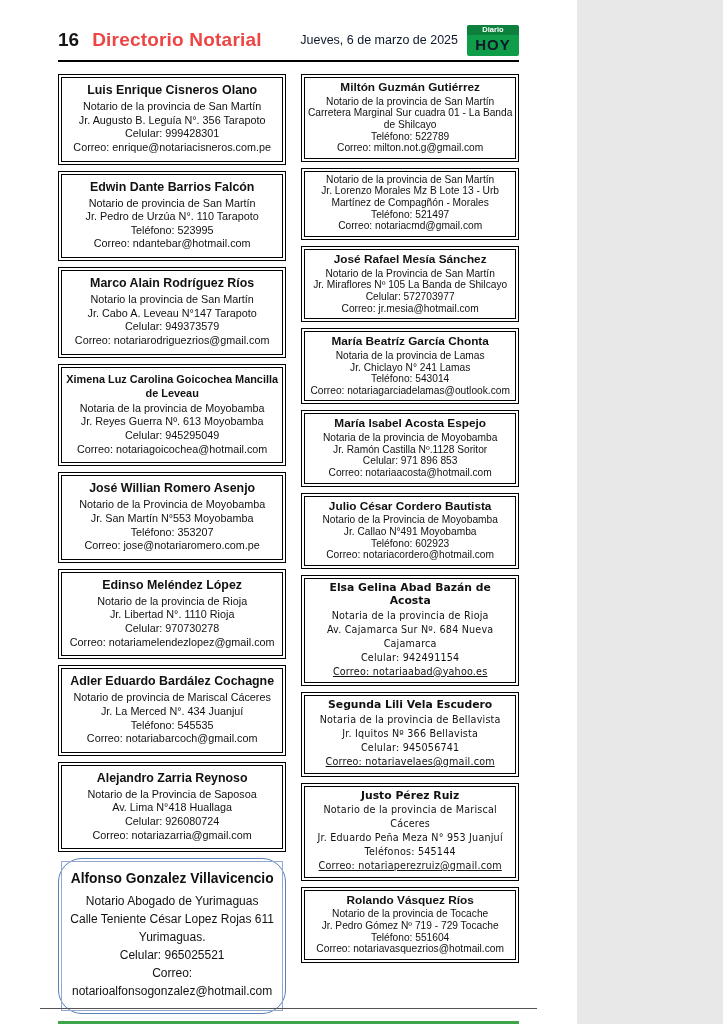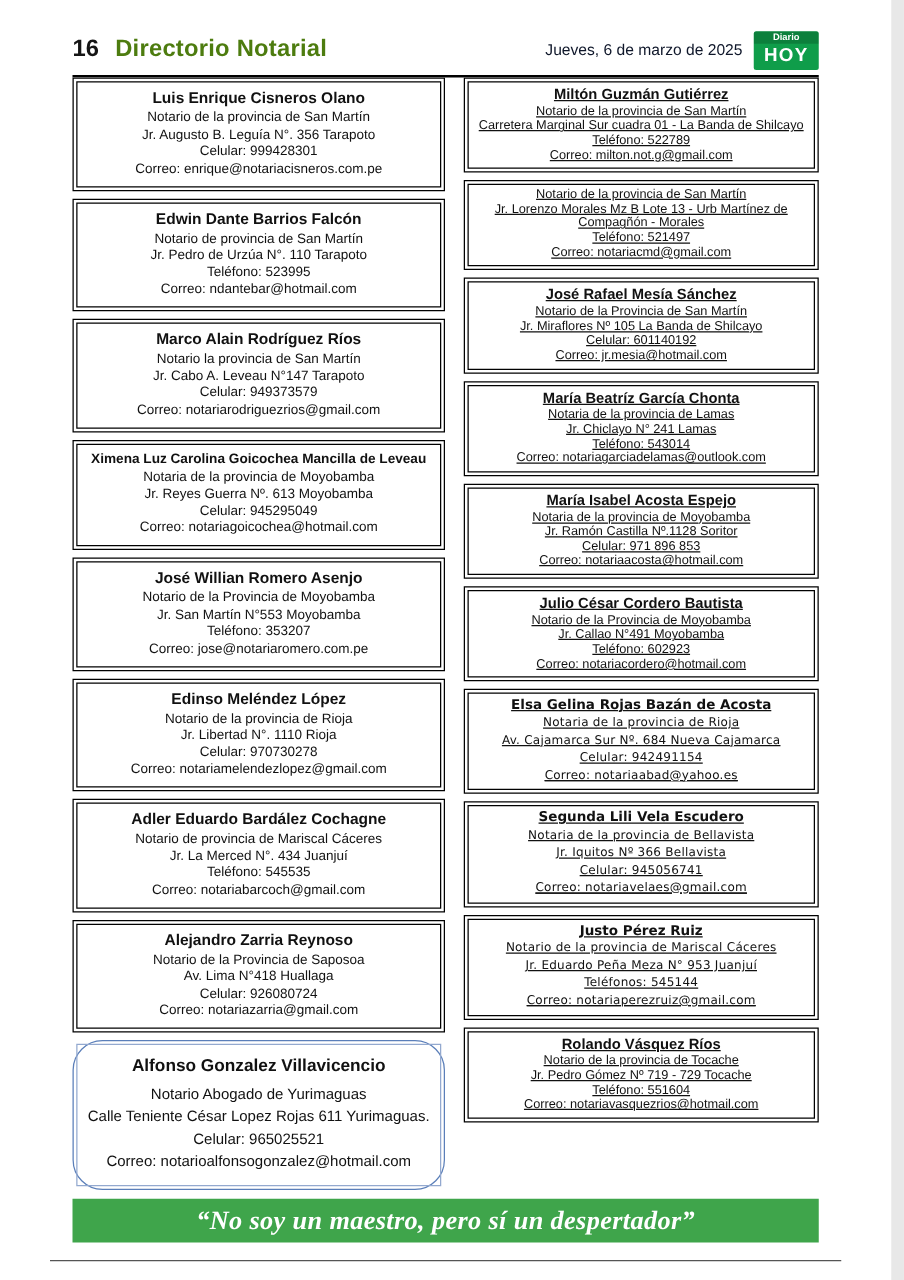--- a/index.html
+++ b/index.html
@@ -1,40 +1,40 @@
 <!DOCTYPE html>
 <html lang="es" style="--brand-green: #0f9d4a; --banner-green: #3fa54b; --highlight-blue: #5b7fb9; --ink: #111111;"><head>
 <meta charset="utf-8">
 <style>
   * { margin:0; padding:0; box-sizing:border-box; }
   html,body { background:#e8e8e8; }
   body { width:723px; height:1024px; overflow:hidden;
          font-family:"Liberation Sans", sans-serif; color:#111; }
-  .page { width:713px; height:1024px; background:#fff; position:relative;
+  .page { width:577px; height:1024px; background:#fff; position:relative;
           padding:24px 58px 0 58px; }
 
   
   .masthead { display:flex; justify-content:space-between; align-items:center; height:32px; }
   .mast-left { display:flex; align-items:baseline; gap:13px; }
   .page-num   { font-size:19px; font-weight:700; color:#151515; }
-  .page-title { font-size:19px; font-weight:700; color:#4d7c0f; letter-spacing:0.2px; }
+  .page-title { font-size:19px; font-weight:700; color:#ef4444; letter-spacing:0.2px; }
   .mast-right { display:flex; align-items:center; gap:9px; }
   .date { font-size:12.5px; color:#0f172a; }
   .logo { width:52px; height:31px; background:var(--brand-green,#0f9d4a);
           display:flex; flex-direction:column; align-items:center; border-radius:2px; overflow:hidden; }
   .logo-top  { width:100%; text-align:center; font-size:7.5px; line-height:10px;
                font-weight:700; color:#fff; background:rgba(0,0,0,.18); }
-  .logo-main { font-size:15px; line-height:20px; font-weight:700; color:#ffffff; letter-spacing:1px; }
+  .logo-main { font-size:15px; line-height:20px; font-weight:700; color:#0f172a; letter-spacing:1px; }
   .rule { border-top:2px solid #000; margin-top:4px; }
 
   
-  .columns { display:flex; gap:15px; margin-top:0; align-items:flex-start; }
+  .columns { display:flex; gap:15px; margin-top:12px; align-items:flex-start; }
   .col { display:flex; flex-direction:column; gap:6px; }
   .col-left  { width:301px; }
-  .col-right { width:287px;text-decoration:underline; }
+  .col-right { width:287px; }
 
   .card { border:1px solid #000; padding:2px; background:#fff; }
   .card-inner { border:1px solid #000; text-align:center; }
 
   .col-left  .card-inner { padding:4px 3px 6px; }
   .col-left  .card-name  { font-size:12.4px; font-weight:700; line-height:1.3; margin-bottom:2px; }
   .col-left  .card-line  { font-size:10.8px; line-height:1.26; }
 
   .col-right .card-inner { padding:2px 2px 4px; }
   .col-right .card-name  { font-size:11.8px; font-weight:700; line-height:1.25; margin-bottom:1px; }
@@ -184,21 +184,21 @@
             <div class="card-line">Jr. Lorenzo Morales Mz B Lote 13 - Urb Martínez de Compagñón - Morales</div>
             <div class="card-line">Teléfono: 521497</div>
             <div class="card-line">Correo: notariacmd@gmail.com</div>
           </div>
         </div>
         <div class="card">
           <div class="card-inner">
             <div class="card-name">José Rafael Mesía Sánchez</div>
             <div class="card-line">Notario de la Provincia de San Martín</div>
             <div class="card-line">Jr. Miraflores Nº 105 La Banda de Shilcayo</div>
-            <div class="card-line">Celular: 601140192</div>
+            <div class="card-line">Celular: 572703977</div>
             <div class="card-line">Correo: jr.mesia@hotmail.com</div>
           </div>
         </div>
         <div class="card">
           <div class="card-inner">
             <div class="card-name">María Beatríz García Chonta</div>
             <div class="card-line">Notaria de la provincia de Lamas</div>
             <div class="card-line">Jr. Chiclayo N° 241 Lamas</div>
             <div class="card-line">Teléfono: 543014</div>
             <div class="card-line">Correo: notariagarciadelamas@outlook.com</div>
@@ -217,21 +217,21 @@
           <div class="card-inner">
             <div class="card-name">Julio César Cordero Bautista</div>
             <div class="card-line">Notario de la Provincia de Moyobamba</div>
             <div class="card-line">Jr. Callao N°491 Moyobamba</div>
             <div class="card-line">Teléfono: 602923</div>
             <div class="card-line">Correo: notariacordero@hotmail.com</div>
           </div>
         </div>
         <div class="card alt">
           <div class="card-inner">
-            <div class="card-name">Elsa Gelina Rojas Bazán de Acosta</div>
+            <div class="card-name">Elsa Gelina Abad Bazán de Acosta</div>
             <div class="card-line">Notaria de la provincia de Rioja</div>
             <div class="card-line">Av. Cajamarca Sur Nº. 684 Nueva Cajamarca</div>
             <div class="card-line">Celular: 942491154</div>
             <div class="card-line line-underline">Correo: notariaabad@yahoo.es</div>
           </div>
         </div>
         <div class="card alt">
           <div class="card-inner">
             <div class="card-name">Segunda Lili Vela Escudero</div>
             <div class="card-line">Notaria de la provincia de Bellavista</div>

